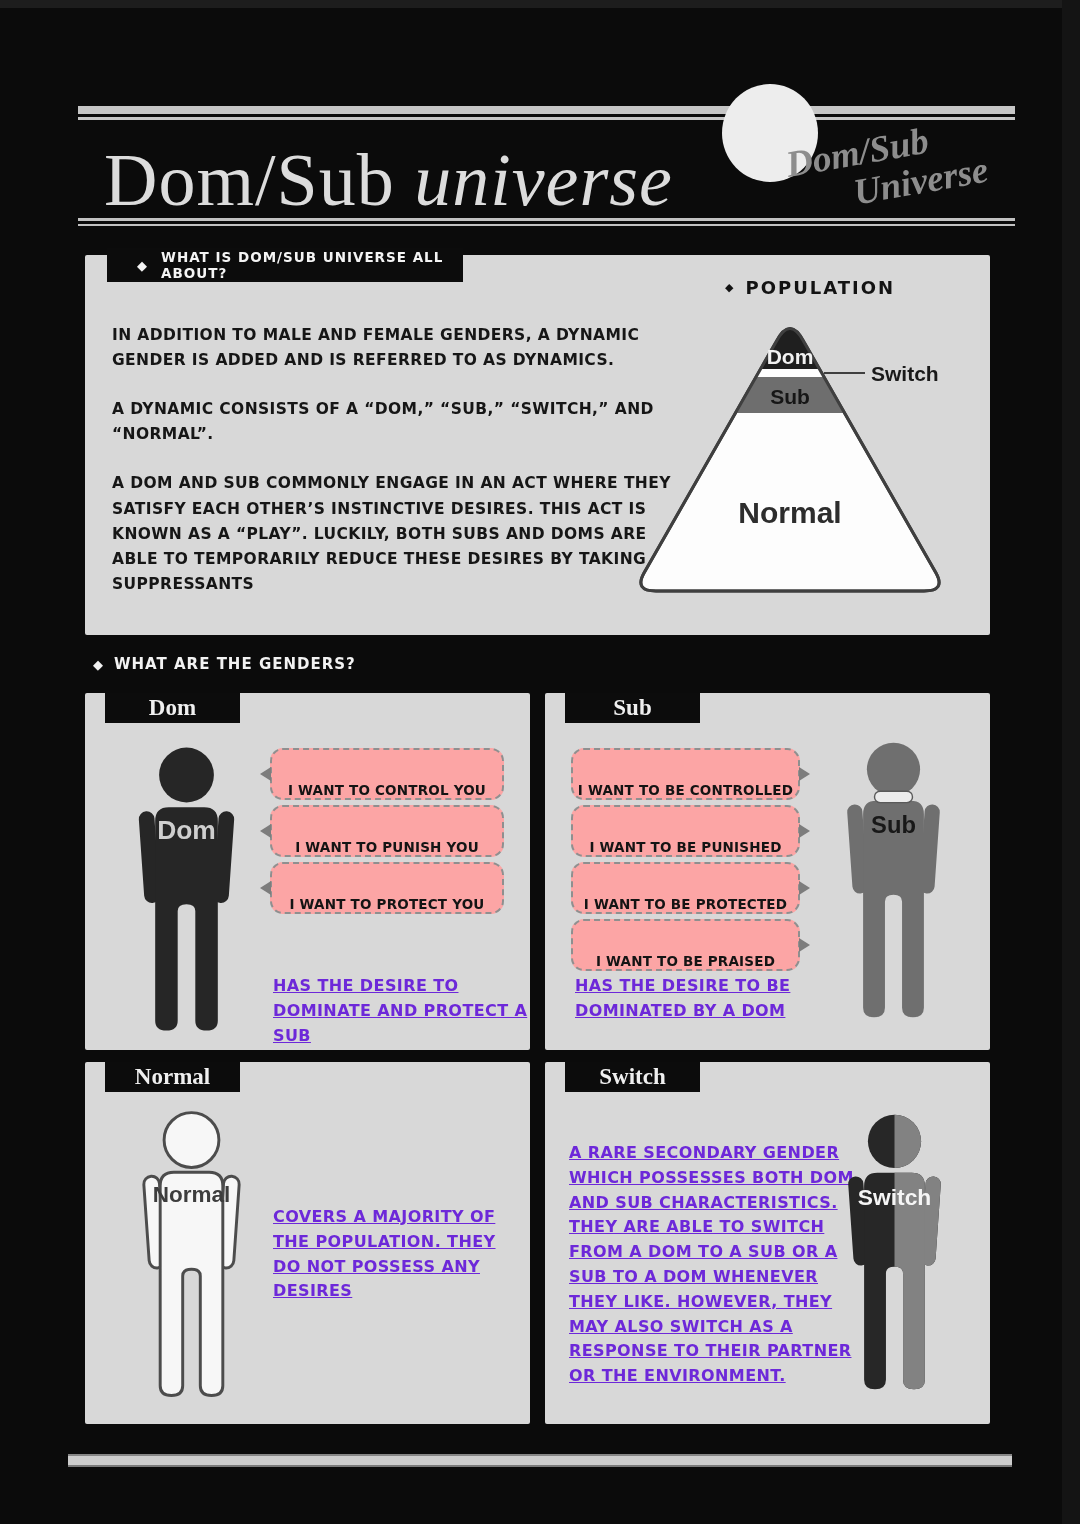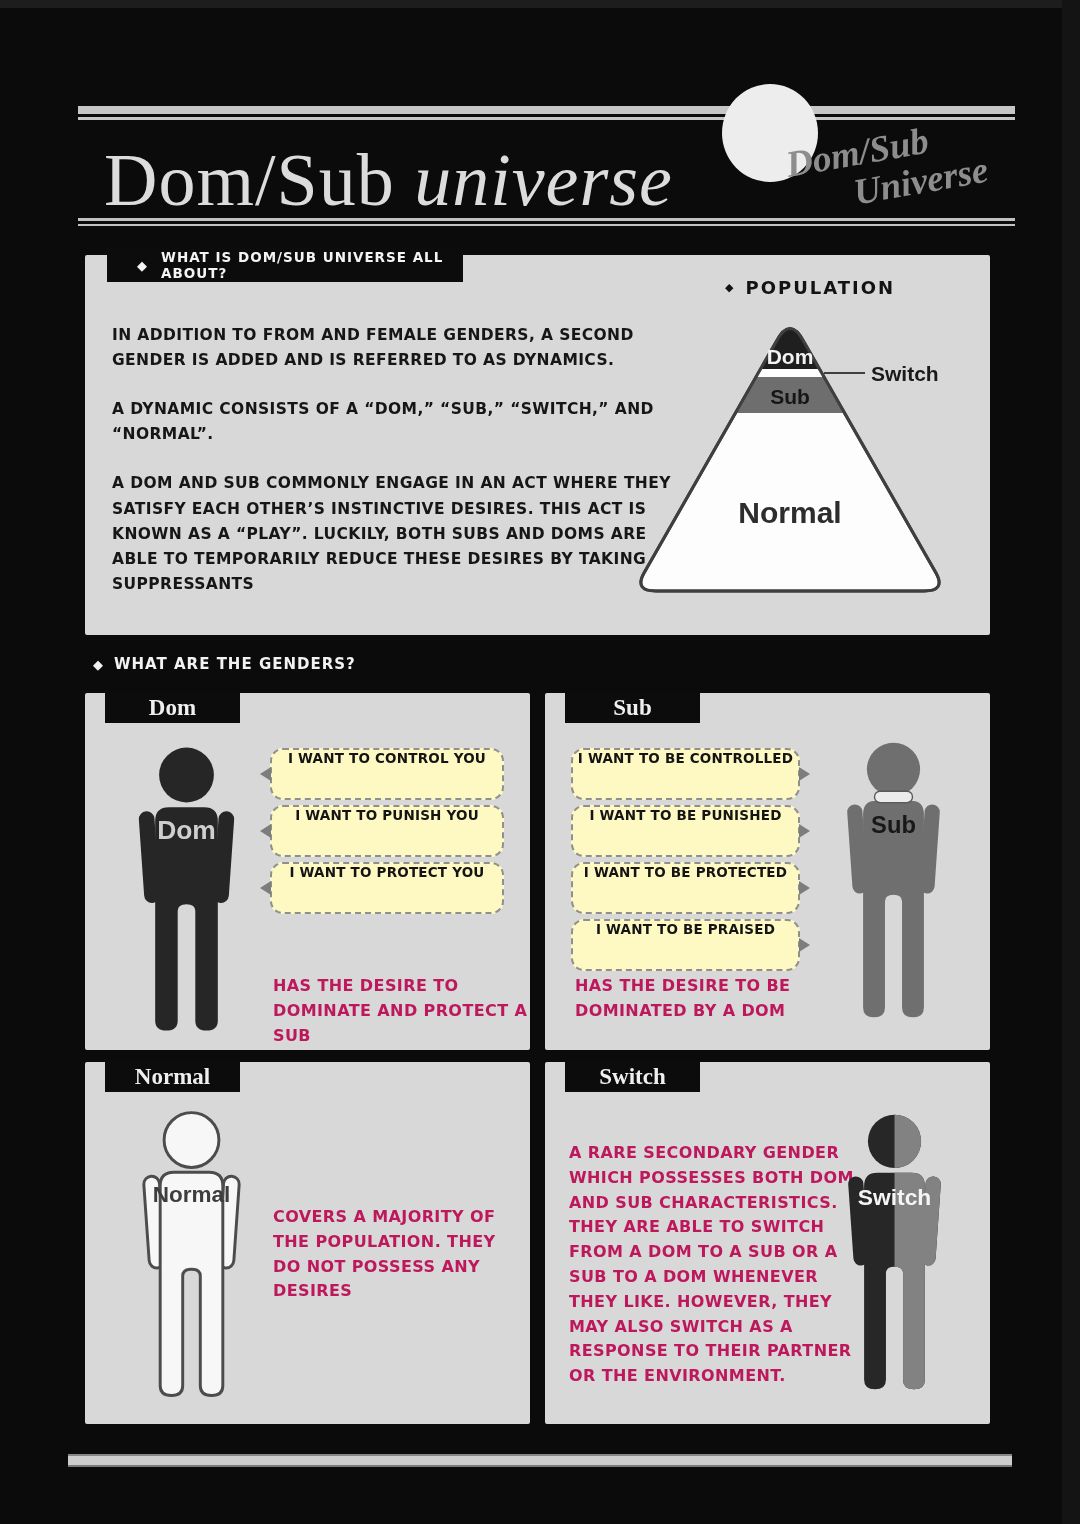--- a/index.html
+++ b/index.html
@@ -44,31 +44,31 @@
   .gender-panel{width:445px;}
   .p-dom{left:85px;top:693px;height:357px;}
   .p-sub{left:545px;top:693px;height:357px;}
   .p-normal{left:85px;top:1062px;height:362px;}
   .p-switch{left:545px;top:1062px;height:362px;}
   .tab{left:20px;top:0;width:135px;height:30px;background:#0c0c0c;color:#efefef;
        font-family:"Liberation Serif",serif;font-weight:700;font-size:23px;
        display:flex;align-items:center;justify-content:center;}
 
   
-  .bubble{width:230px;height:48px;background:#fef9c3;border:2px dashed #8f8f8f;border-radius:13px;
-          display:flex;align-items:flex-start;justify-content:center;}
+  .bubble{width:230px;height:48px;background:#fca5a5;border:2px dashed #8f8f8f;border-radius:13px;
+          display:flex;align-items:flex-end;justify-content:center;}
   .bubble .txt{font-size:13.5px;font-weight:bold;letter-spacing:.2px;color:#141414;white-space:nowrap;}
   .bub-0{top:55px;} .bub-1{top:112px;} .bub-2{top:169px;} .bub-3{top:226px;}
   .bub-left{left:185px;} .bub-right{left:26px;width:225px;}
   .tail{position:absolute;top:50%;margin-top:-7px;width:0;height:0;
         border-top:7px solid transparent;border-bottom:7px solid transparent;}
   .tail-l{left:-12px;border-right:11px solid #7d7d7d;}
   .tail-r{right:-12px;border-left:11px solid #7d7d7d;}
 
-  .desc{color:#be185d;font-size:16px;font-weight:bold;line-height:1.55;letter-spacing:.4px;}
+  .desc{color:#6d28d9;font-size:16px;font-weight:bold;line-height:1.55;letter-spacing:.4px;text-decoration:underline;}
   .dom-desc{left:188px;top:281px;width:255px;}
   .sub-desc{left:30px;top:281px;width:255px;}
   .normal-desc{left:188px;top:143px;width:255px;}
   .switch-desc{left:24px;top:79px;width:288px;}
 
   .fig-dom{left:33px;top:46px;}
   .fig-sub{left:282px;top:40px;}
   .fig-normal{left:38px;top:42px;}
   .fig-switch{left:283px;top:43px;}
 
@@ -92,21 +92,21 @@
   </div>
   <div class="abs rule-bottom"></div>
 
   <div class="abs banner">
     <span class="diamond">◆</span>
     <span class="label">WHAT IS DOM/SUB UNIVERSE ALL ABOUT?</span>
   </div>
 
   <section class="abs panel about-panel">
     <div class="abs about-text">
-      <p>IN ADDITION TO FROM AND FEMALE GENDERS, A SECOND GENDER IS ADDED AND IS REFERRED TO AS DYNAMICS.</p>
+      <p>IN ADDITION TO MALE AND FEMALE GENDERS, A DYNAMIC GENDER IS ADDED AND IS REFERRED TO AS DYNAMICS.</p>
       <p>A DYNAMIC CONSISTS OF A “DOM,” “SUB,” “SWITCH,” AND “NORMAL”.</p>
       <p>A DOM AND SUB COMMONLY ENGAGE IN AN ACT WHERE THEY SATISFY EACH OTHER’S INSTINCTIVE DESIRES. THIS ACT IS KNOWN AS A “PLAY”. LUCKILY, BOTH SUBS AND DOMS ARE ABLE TO TEMPORARILY REDUCE THESE DESIRES BY TAKING SUPPRESSANTS</p>
     </div>
     <div class="abs pop-label">
       <span class="diamond">◆</span>
       <span class="label">POPULATION</span>
     </div>
     <svg class="abs pyramid" width="335" height="292" viewBox="0 0 335 292">
       <defs>
         <clipPath id="pyr-clip">

